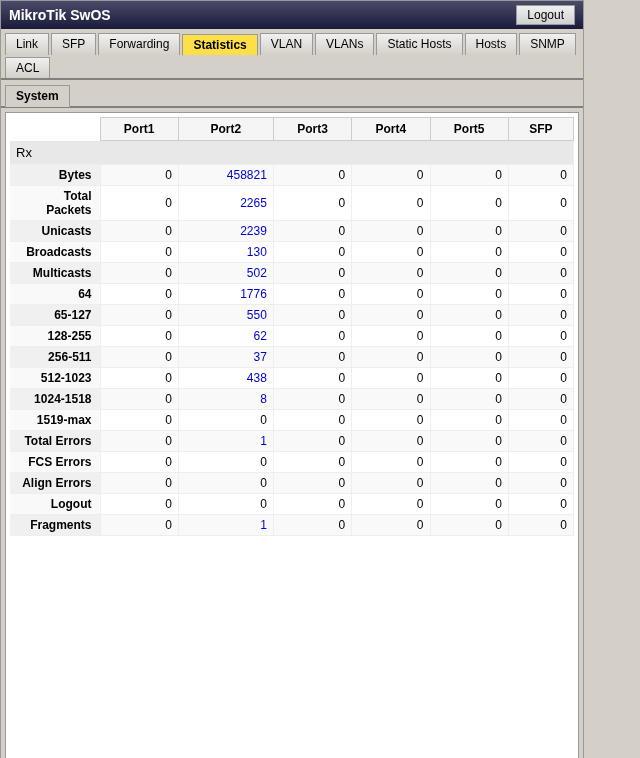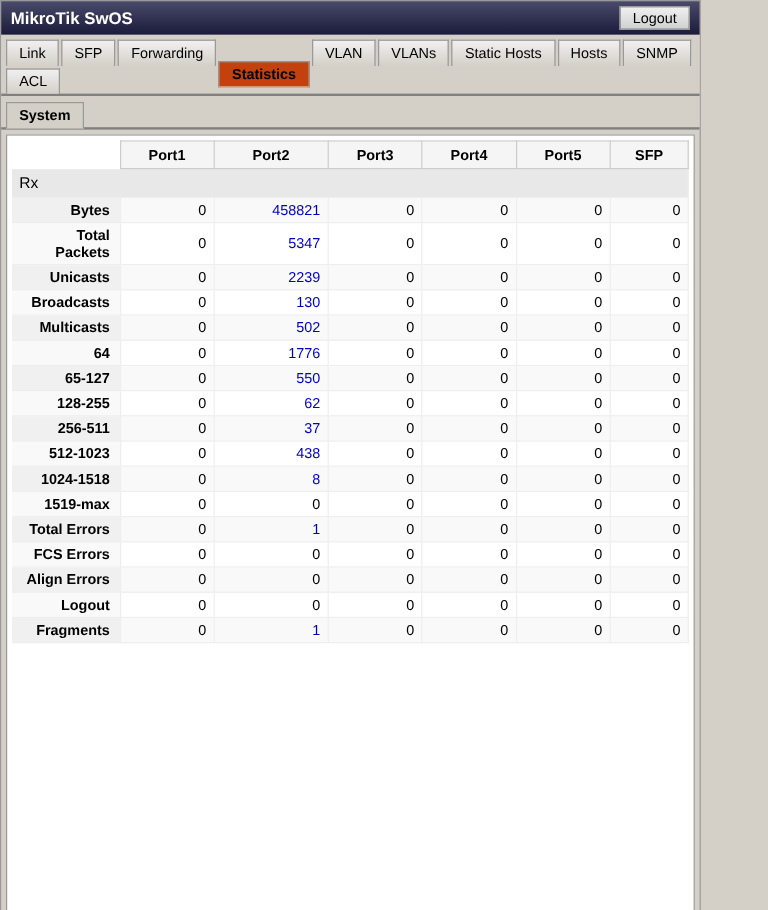--- a/index.html
+++ b/index.html
@@ -46,25 +46,25 @@
     .nav-tab {
       padding: 3px 10px;
       background: linear-gradient(to bottom, #f0f0f0, #d4d0c8);
       border: 1px solid #999;
       border-bottom: none;
       cursor: pointer;
       font-size: 12px;
       white-space: nowrap;
     }
     .nav-tab.active {
-      background: #c2410c;
+      background: #fde047;
       border-bottom: 1px solid #d4d0c8;
       font-weight: bold;
       position: relative;
-      top: 18px;
+      top: 1px;
     }
     #sub-tabs {
       background: #d4d0c8;
       padding: 4px 4px 0 4px;
       display: flex;
       gap: 2px;
       border-bottom: 2px solid #808080;
     }
     .sub-tab {
       padding: 3px 10px;
@@ -181,21 +181,21 @@
             <td>0</td>
             <td class="value-highlight">458821</td>
             <td>0</td>
             <td>0</td>
             <td>0</td>
             <td>0</td>
           </tr>
           <tr>
             <td class="row-label">Total Packets</td>
             <td>0</td>
-            <td class="value-highlight">5347</td>
+            <td class="value-highlight">2265</td>
             <td>0</td>
             <td>0</td>
             <td>0</td>
             <td>0</td>
           </tr>
           <tr>
             <td class="row-label">Unicasts</td>
             <td>0</td>
             <td class="value-highlight">2239</td>
             <td>0</td>

